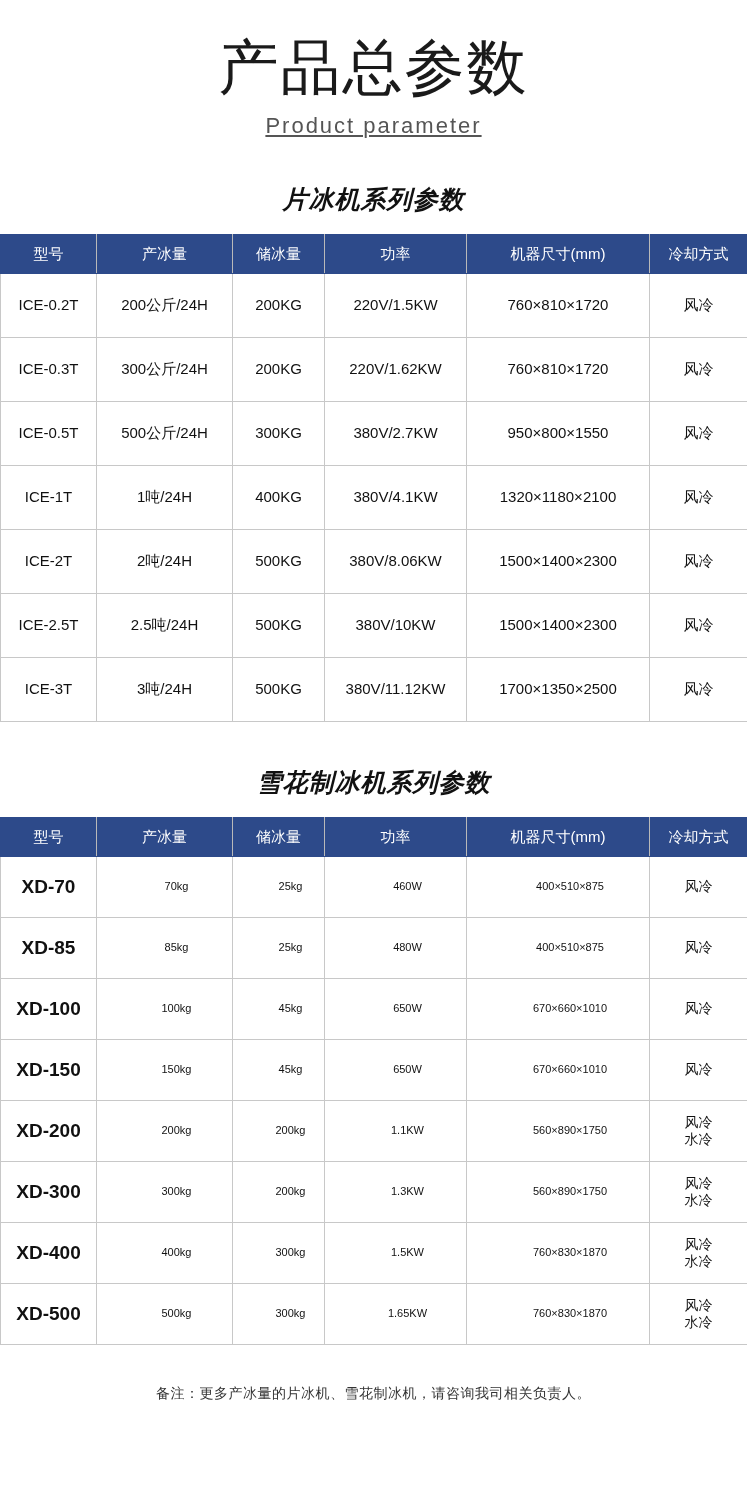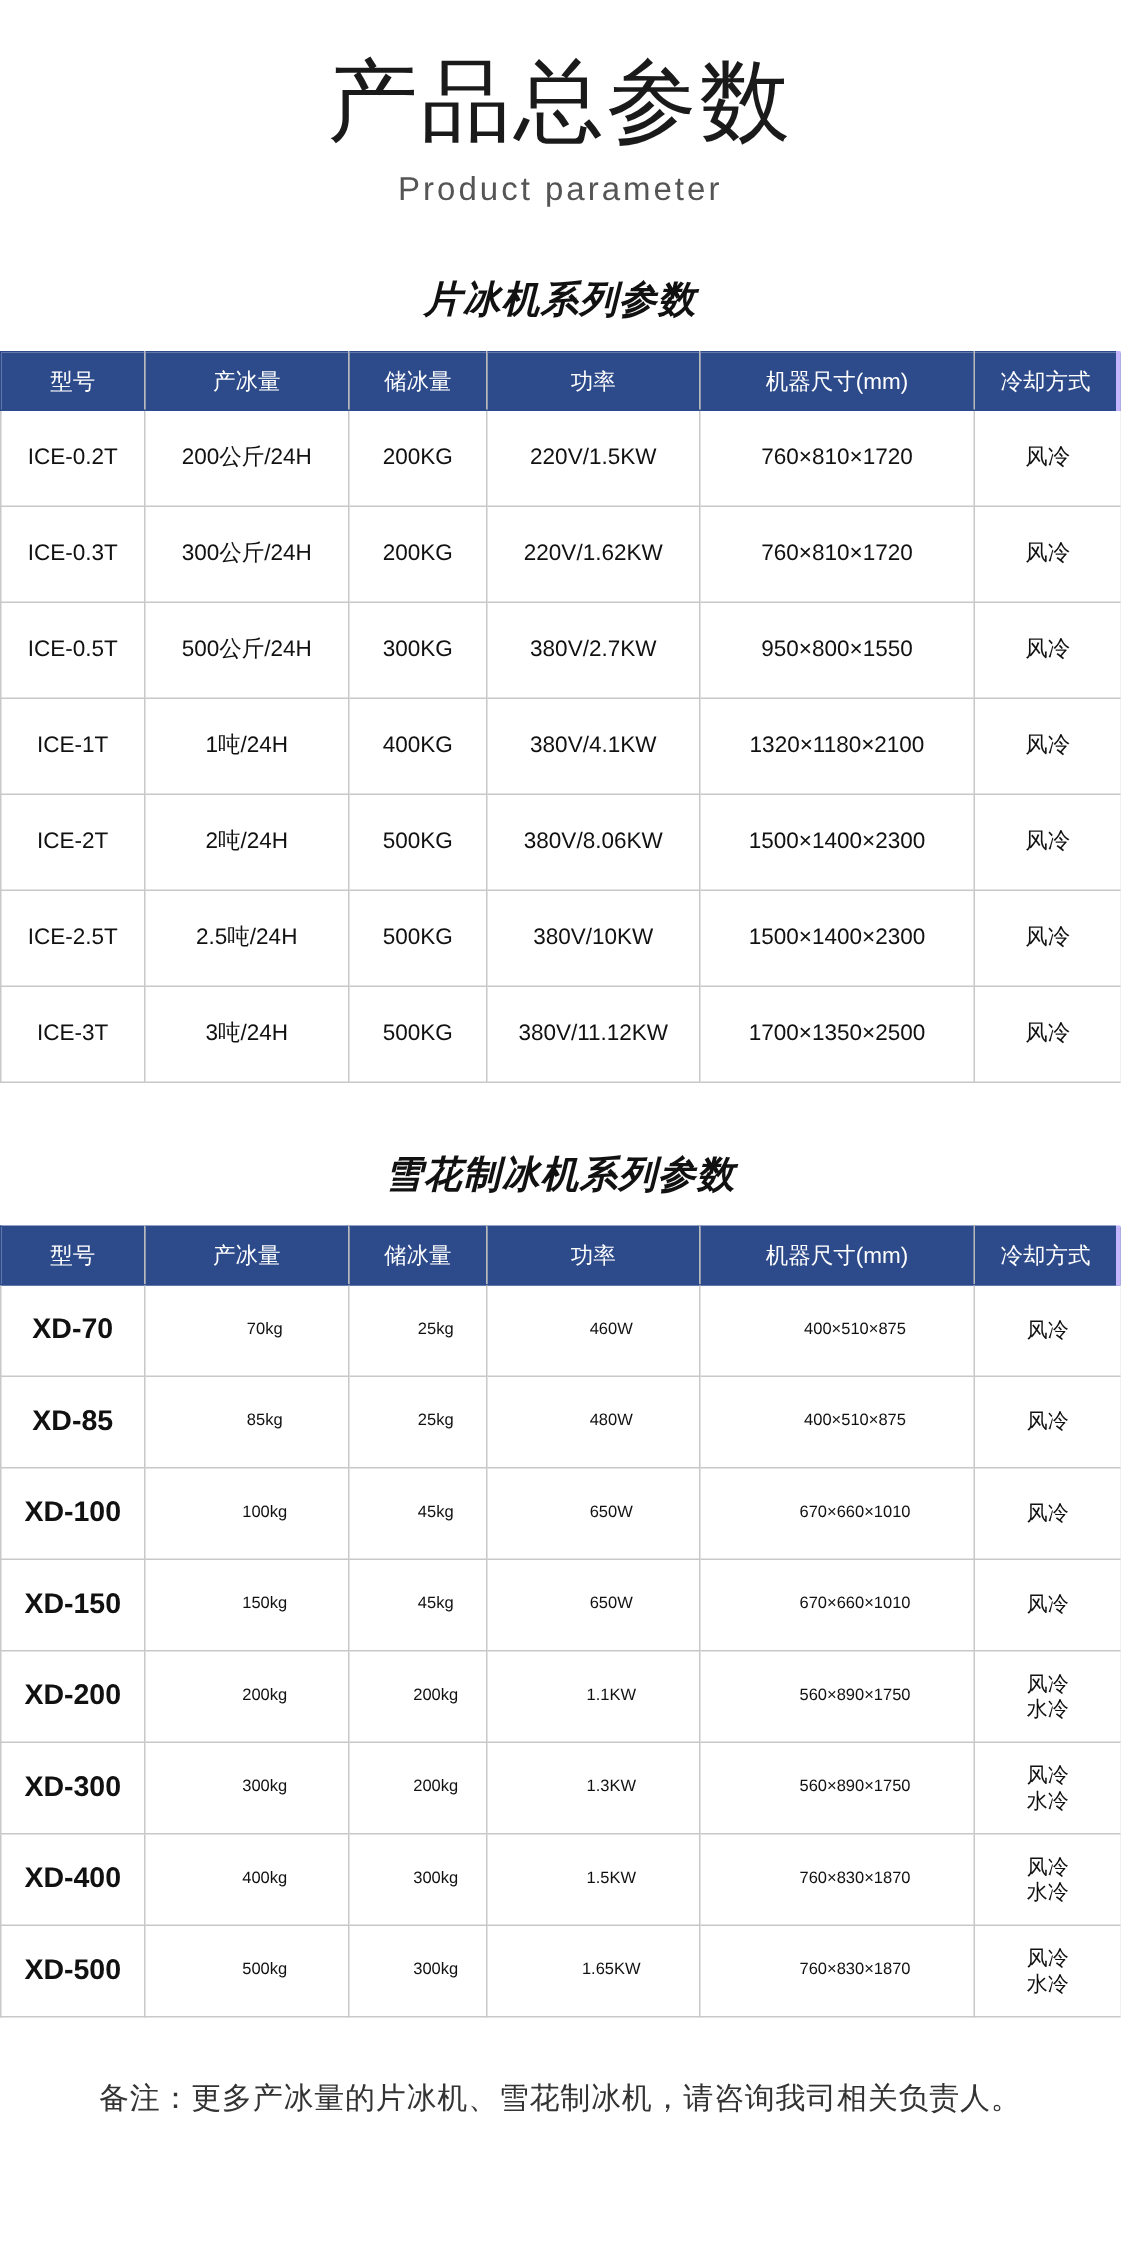--- a/index.html
+++ b/index.html
@@ -28,20 +28,21 @@
     line-height: 1.05;
     color: #1a1a1a;
     margin: 0;
   }
   .sub-title {
     font-size: 22px;
     color: #555;
     letter-spacing: 2px;
     margin-top: 14px;
     font-weight: 400;
+    text-decoration: underline;
   }
   .section-title {
     text-align: center;
     font-size: 25px;
     font-weight: bold;
     color: #111;
     margin-top: 44px;
     margin-bottom: 18px;
     letter-spacing: 1px;
     font-style: italic;
@@ -57,38 +58,38 @@
     font-size: 15px;
     font-weight: normal;
     height: 38px;
     border: 1px solid #b9b9b9;
     border-top: 1px solid #2d4a8a;
     border-bottom: 1px solid #2d4a8a;
     text-align: center;
     padding: 0 2px;
   }
   table.param th:first-child { border-left: 1px solid #2d4a8a; }
-  table.param th:last-child { border-right: 7px solid #c4b5fd; }
+  table.param th:last-child { border-right: 1px solid #c4b5fd; }
   table.param td {
     border: 1px solid #c8c8c8;
     text-align: center;
     font-size: 15px;
     color: #111;
     padding: 0 2px;
     line-height: 1.25;
   }
   table.t1 td { height: 63px; }
   table.t2 td { height: 60px; }
   table.t2 td.model { font-size: 19px; font-weight: bold; }
   table.t2 td.big { font-size: 11px; padding-left: 26px; }
   table.t2 td.cool { font-size: 14px; }
   td.multi span { display: block; }
   .note {
     text-align: center;
-    font-size: 20px;
+    font-size: 14px;
     color: #333;
     margin-top: 40px;
     padding-bottom: 40px;
     letter-spacing: 0.5px;
   }
   
   col.c0 { width: 96px; }
   col.c1 { width: 136px; }
   col.c2 { width: 92px; }
   col.c3 { width: 142px; }

